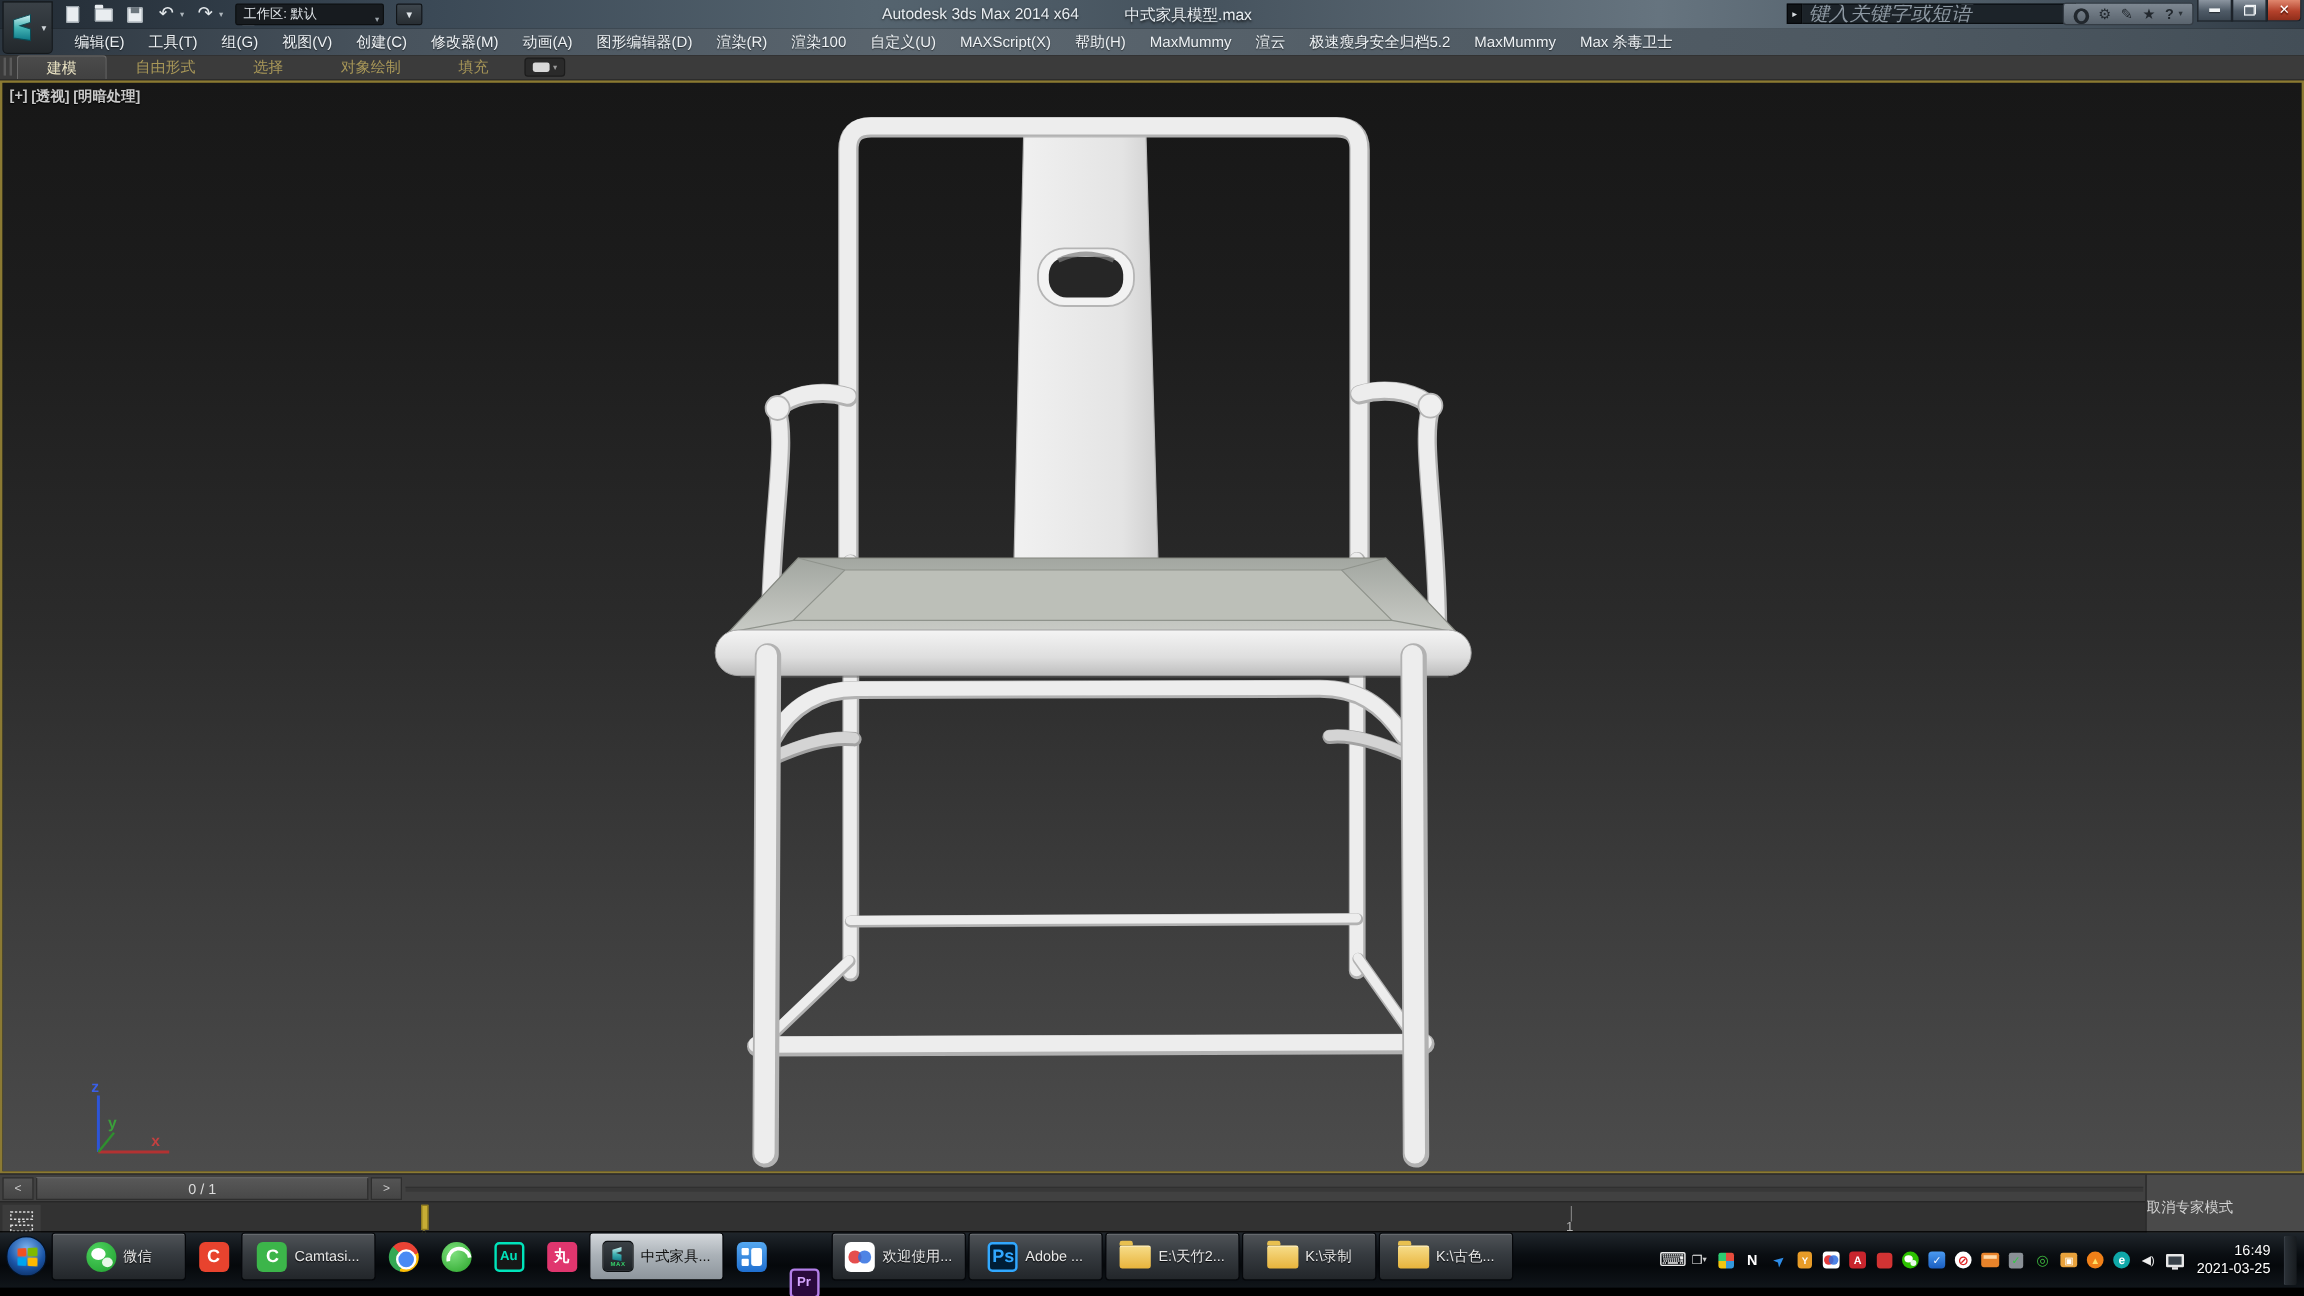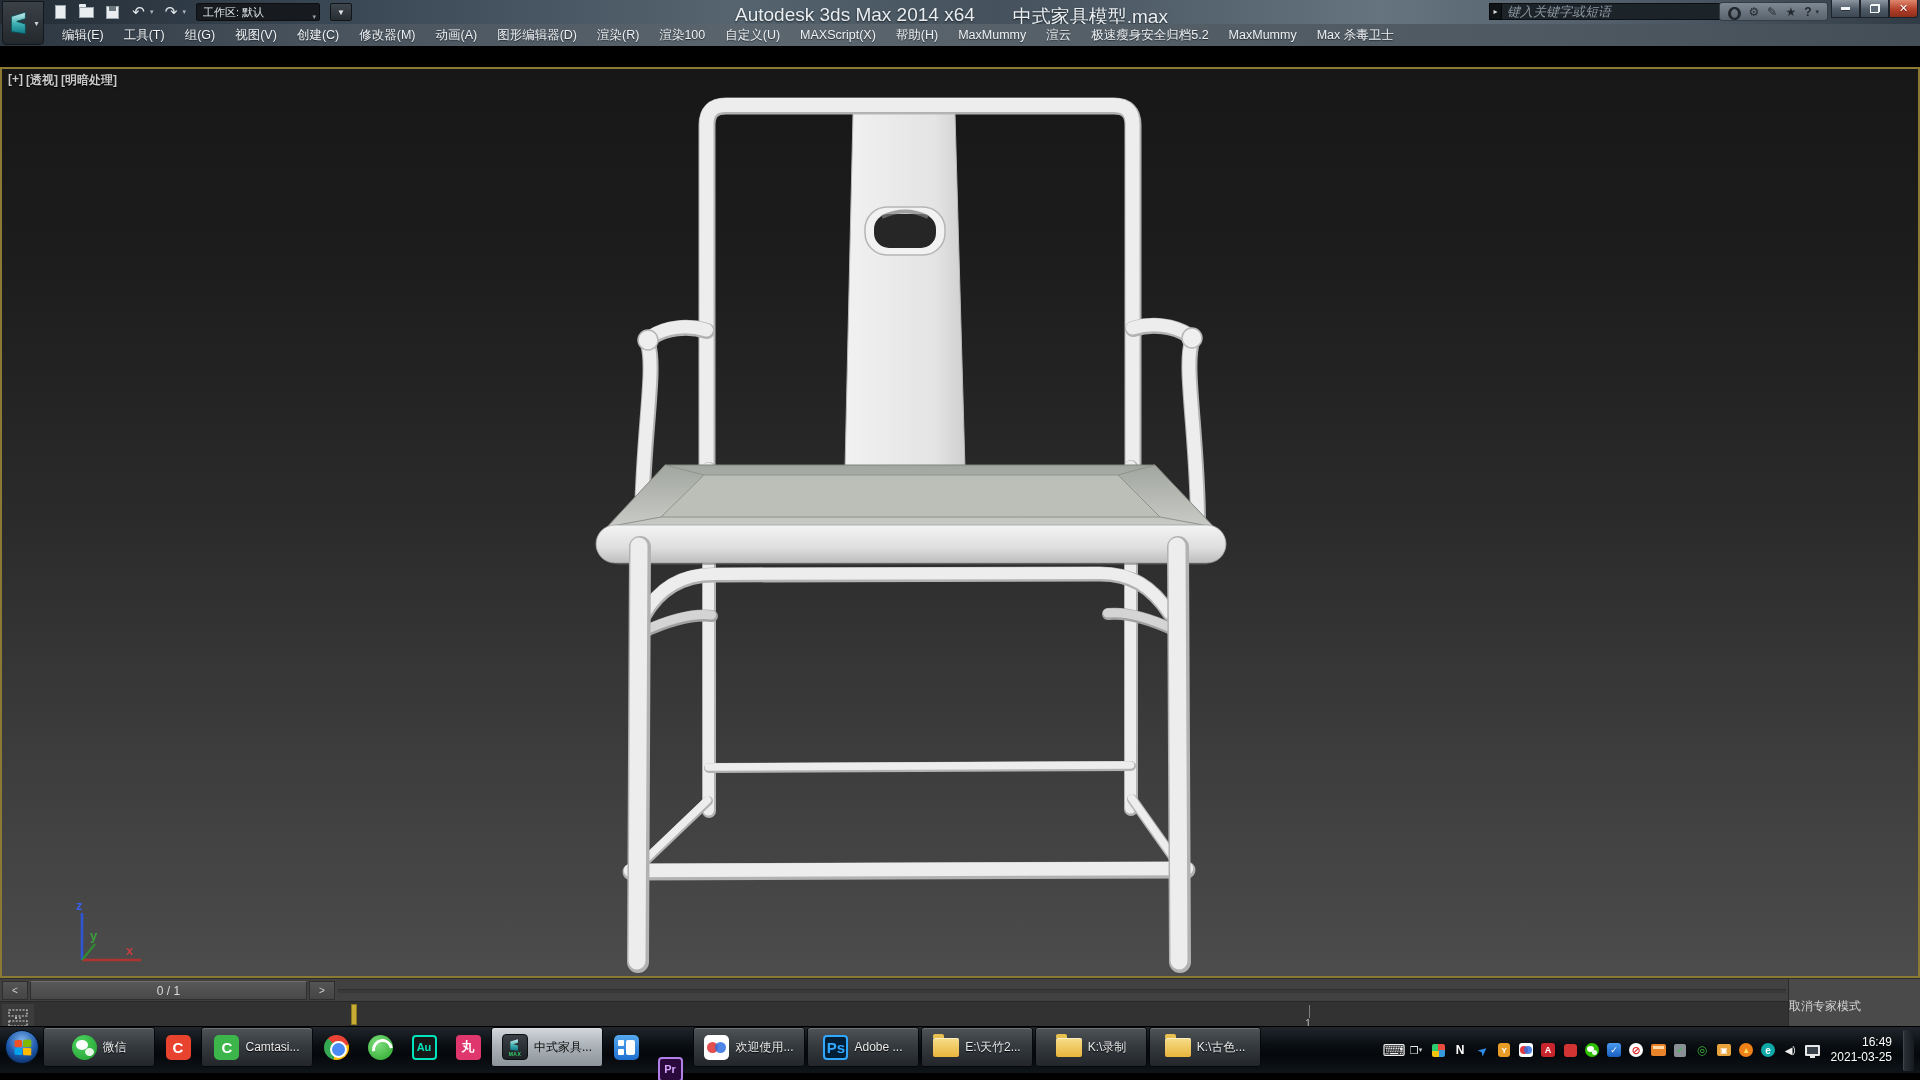--- a/index.html
+++ b/index.html
@@ -28,28 +28,28 @@
   .qi-arrow { color:#e4e9ec; font-size:15px; line-height:14px; }
   .qi-dd { color:#aeb6bc; font-size:7px; margin-left:-6px; }
 
   #workspace-box { position:absolute; left:196px; top:3px; width:124px; height:18px; background:#171b1f;
     border:1px solid #0c0f11; border-radius:2px; color:#dfe4e8; font-size:11px; line-height:16px;
     padding-left:6px; }
   #workspace-box .dd { position:absolute; right:3px; top:5px; font-size:7px; color:#9aa2a8; }
   #toolbar-overflow { position:absolute; left:330px; top:3px; width:22px; height:18px; background:linear-gradient(#3e464d,#282e33);
     border:1px solid #121518; border-radius:2px; color:#dfe4e8; font-size:8px; text-align:center; line-height:17px; }
 
-  #title-center { position:absolute; left:735px; top:4px; color:#e9eef2; font-size:19px;
+  #title-center { position:absolute; left:735px; top:4px; color:#e9eef2; font-size:13px;
     text-shadow:0 1px 2px rgba(0,0,0,.7); display:flex; gap:38px; white-space:nowrap; }
 
   #search-zone { position:absolute; right:190px; top:3px; display:flex; align-items:center; }
   #search-flyout { width:13px; height:17px; background:#101417; border:1px solid #05070a; color:#d8dde1;
     font-size:8px; text-align:center; line-height:16px; }
   #search-input { width:228px; height:17px; background:#1c2329; border:1px solid #0b0f13; border-left:none;
-    color:#e6eaee; font-size:13px; font-style:italic; padding:0 5px; outline:none; }
+    color:#e6eaee; font-size:17px; font-style:italic; padding:0 5px; outline:none; }
   #search-input::placeholder { color:#8d98a2; }
 
   #title-icons { position:absolute; right:92px; top:2px; height:19px; display:flex; align-items:center; gap:8px;
     background:linear-gradient(#7e8892,#59636d); border:1px solid #343c44; border-radius:3px; padding:0 8px; }
   .ti { color:#22282e; font-size:12px; line-height:12px; }
   .ti-binoc { position:relative; width:13px; height:9px; }
   .ti-binoc::before,.ti-binoc::after { content:""; position:absolute; top:0; width:8px; height:9px; border:2px solid #22282e; border-radius:50%; }
   .ti-binoc::before { left:0; } .ti-binoc::after { right:0; }
   .ti-dd { font-size:7px; color:#2b3238; margin-left:-4px; }
 
@@ -265,20 +265,32 @@
     <span class="menu-item">自定义(U)</span>
     <span class="menu-item">MAXScript(X)</span>
     <span class="menu-item">帮助(H)</span>
     <span class="menu-item">MaxMummy</span>
     <span class="menu-item">渲云</span>
     <span class="menu-item">极速瘦身安全归档5.2</span>
     <span class="menu-item">MaxMummy</span>
     <span class="menu-item">Max 杀毒卫士</span>
   </div>
 
+  <div id="ribbon">
+    <div id="ribbon-grip"></div>
+    <span class="rtab active">建模</span>
+    <span class="rtab">自由形式</span>
+    <span class="rtab">选择</span>
+    <span class="rtab">对象绘制</span>
+    <span class="rtab">填充</span>
+    <div id="ribbon-dd">
+      <span class="pill"></span>
+      <span class="dd">▾</span>
+    </div>
+  </div>
 
   <div id="viewport">
     <div id="vp-labels">
       <span>[+]</span>
       <span>[透视]</span>
       <span>[明暗处理]</span>
     </div>
 
     <svg id="chair-svg" viewBox="0 0 1916 907" preserveAspectRatio="xMidYMid meet">
       <defs>

